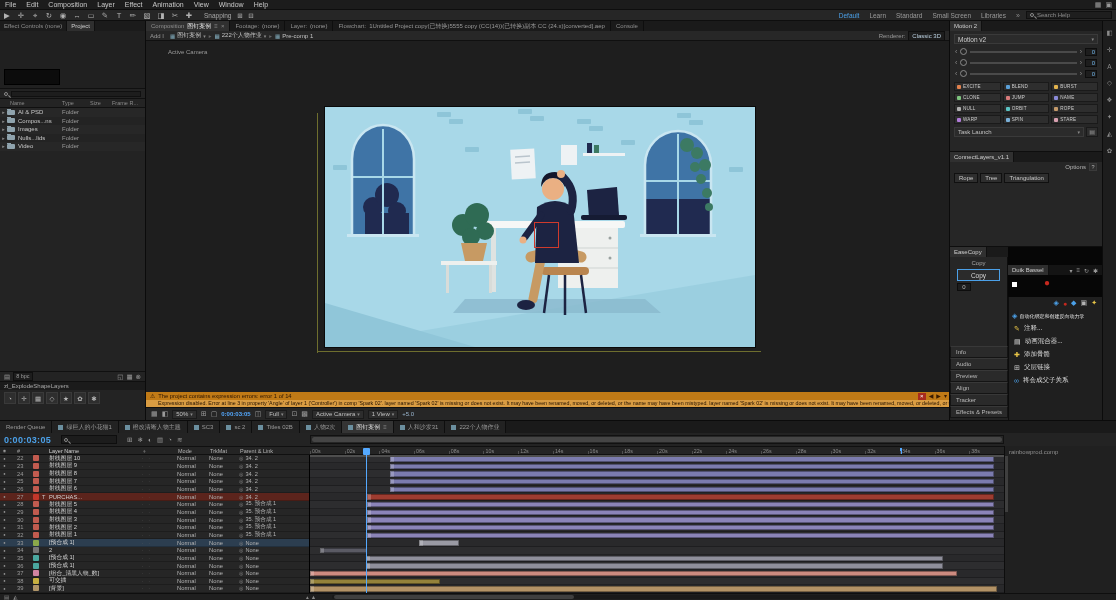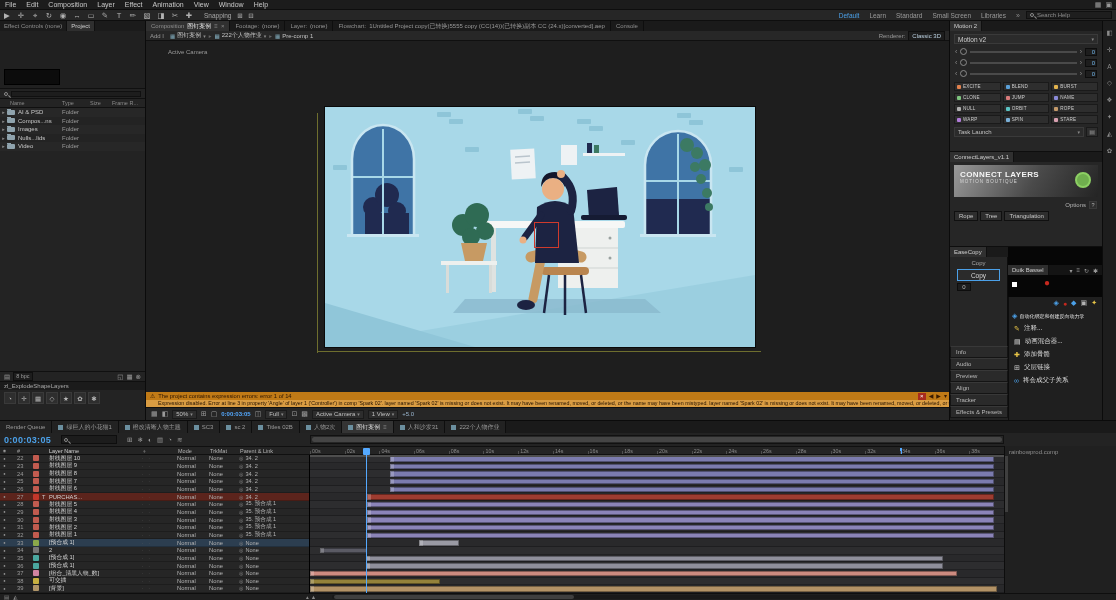--- a/index.html
+++ b/index.html
@@ -634,25 +634,20 @@
             <span data-name="task-launch-label">Task Launch</span>
             <span class="vsc" data-name="chevron-down-icon">▾</span>
           </div>
           <div id="mtaskbtn" data-name="task-launch-button">▤</div>
         </div>
       </div>
       <div class="phead" id="chead" data-name="connect-layers-header">
         <span class="ptab act" data-name="connect-layers-tab">ConnectLayers_v1.1</span>
       </div>
       <div id="cbody" data-name="connect-layers-panel">
-        <div id="clogo" data-name="connect-layers-logo">
-          <div id="cl1" data-name="logo-title">CONNECT LAYERS</div>
-          <div id="cl2" data-name="logo-subtitle">MOTION BOUTIQUE</div>
-          <div id="cgreen" data-name="logo-circle-icon"></div>
-        </div>
         <div id="copts" data-name="options-row">
           <span id="coptlabel" data-name="options-label">Options</span>
           <span id="chelp" data-name="help-button">?</span>
         </div>
         <div id="cbtns" data-name="connect-buttons-row">
             <span class="cbtn" data-name="connect-rope-button">Rope</span>
             <span class="cbtn" data-name="connect-tree-button">Tree</span>
             <span class="cbtn" data-name="connect-triangulation-button">Triangulation</span>
           </div>
       </div>

